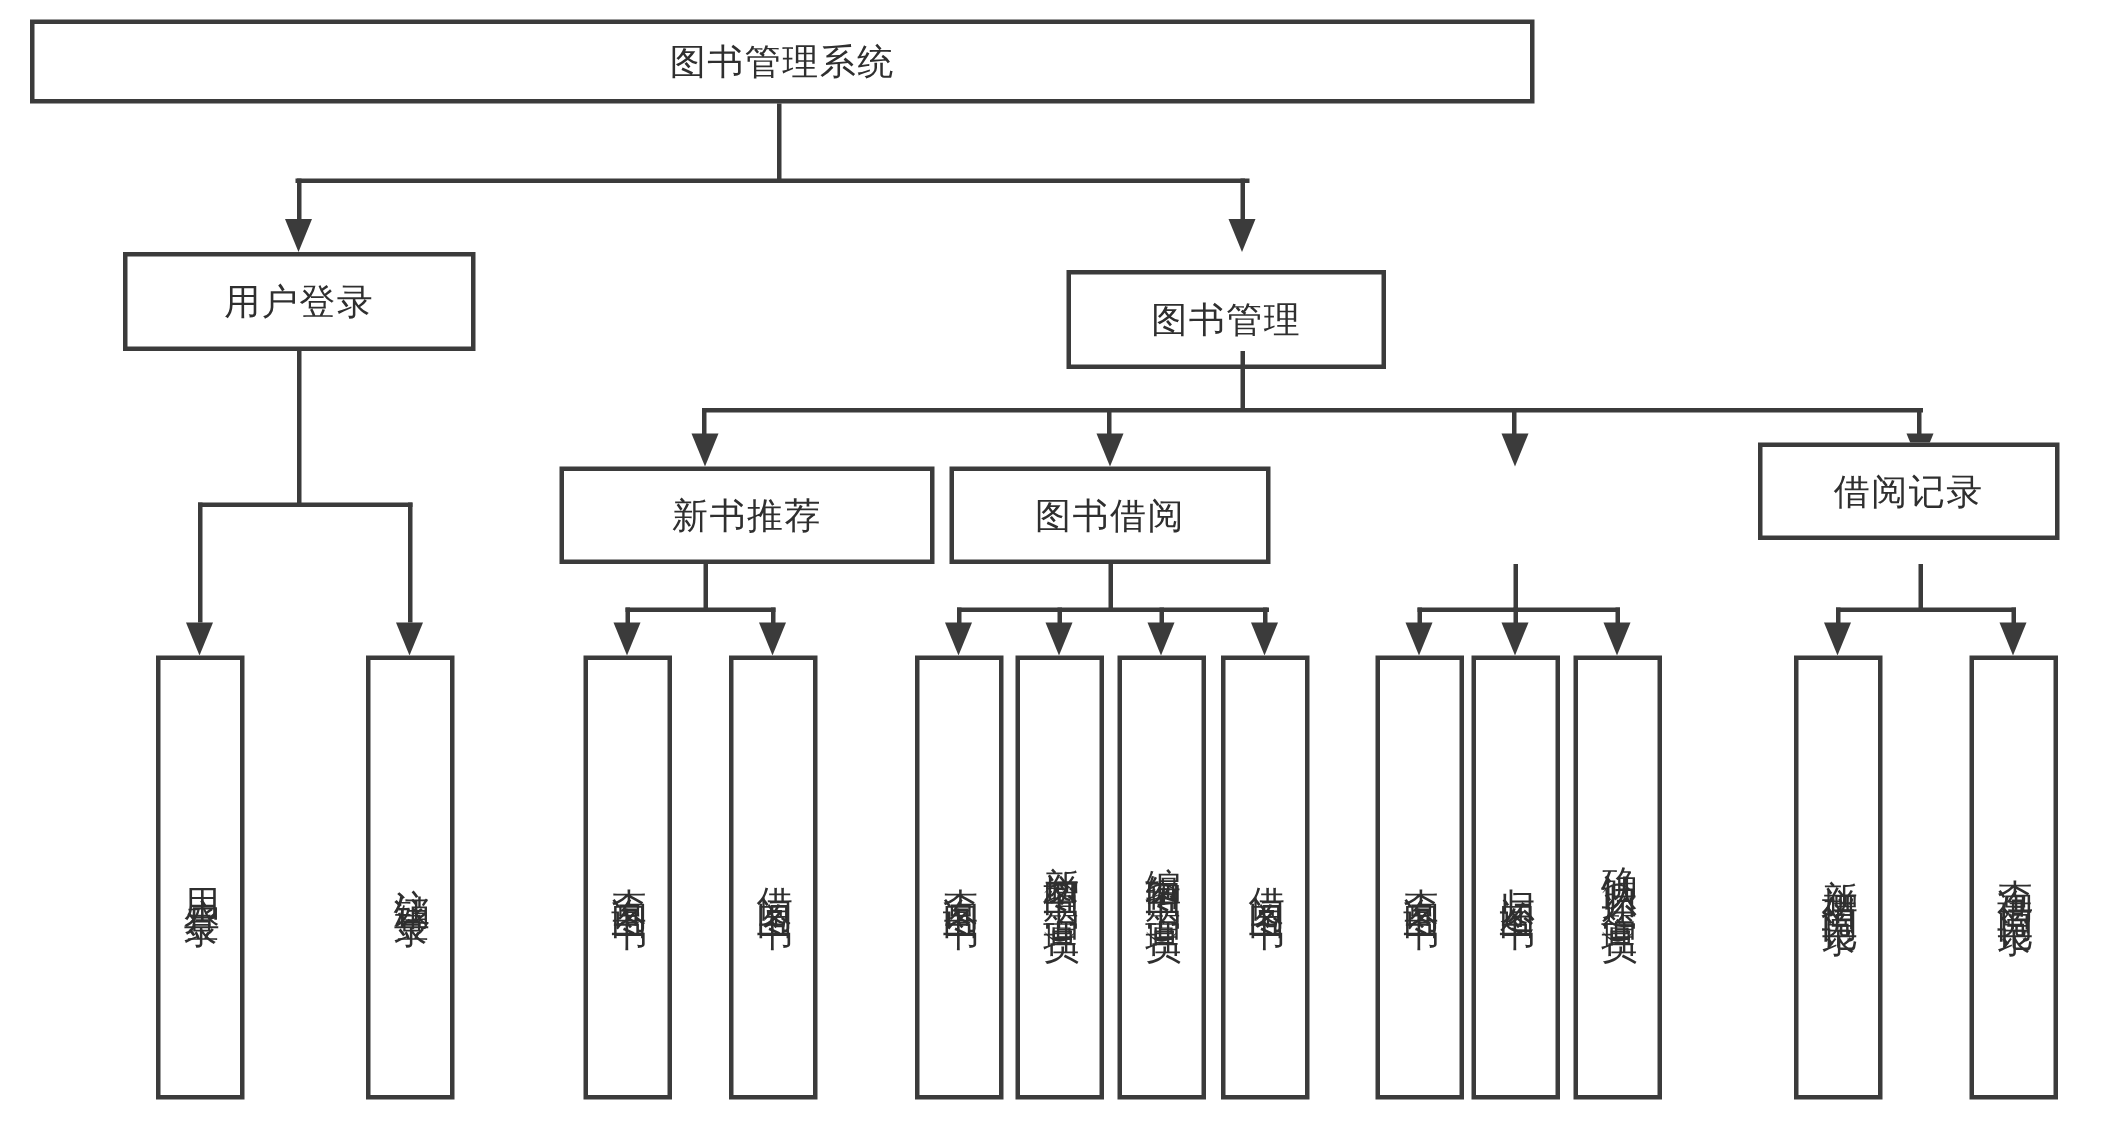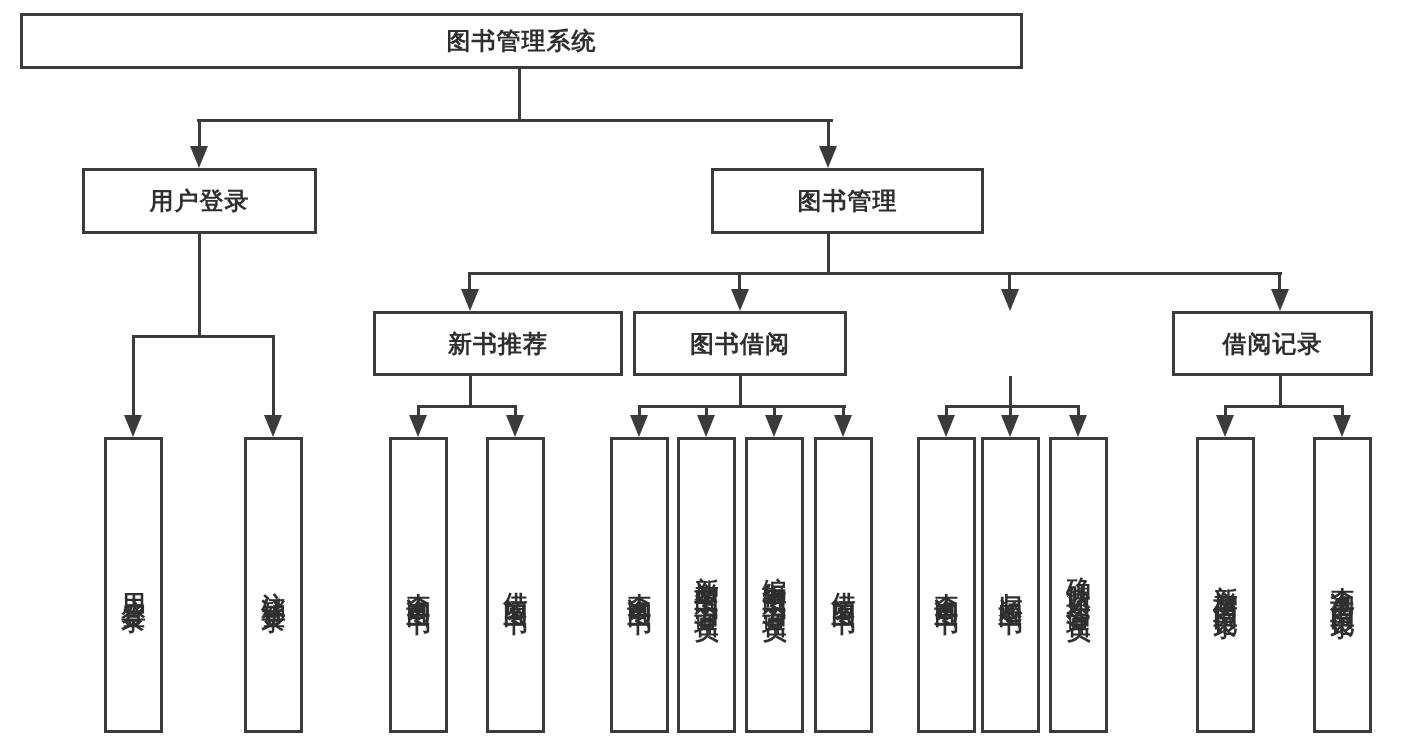--- a/index.html
+++ b/index.html
@@ -10,21 +10,21 @@
   }
   html,body{margin:0;padding:0;background:var(--background);}
   .canvas{
     position:relative;width:1405px;height:747px;background:var(--background);
     font-family:"Liberation Sans", sans-serif;overflow:hidden;
   }
   .box{
     position:absolute;box-sizing:border-box;background:#fff;
     border:3px solid var(--line);
     display:flex;align-items:center;justify-content:center;
-    color:var(--text);font-size:24px;letter-spacing:1px;white-space:nowrap;font-weight:bold;
+    color:var(--text);font-size:24px;letter-spacing:1px;white-space:nowrap;
   }
   .leaf{width:59px;height:296px;top:437px;}
   .vtext{
     writing-mode:vertical-rl;text-orientation:mixed;
     font-size:24px;letter-spacing:6px;line-height:1;color:var(--text);
   }
   .vline{position:absolute;width:3px;background:var(--line);}
   .hline{position:absolute;height:3px;background:var(--line);}
   .arrow{
     position:absolute;width:0;height:0;
@@ -44,21 +44,21 @@
   <div class="box" style="left:20px;top:13px;width:1003px;height:56px">图书管理系统</div>
 
   <div class="vline" style="left:518px;top:69px;height:52px"></div>
   <div class="hline" style="left:197px;top:119px;width:636px"></div>
   <div class="vline" style="left:198px;top:119px;height:28px"></div>
   <div class="arrow" style="left:190px;top:146px"></div>
   <div class="vline" style="left:827px;top:119px;height:28px"></div>
   <div class="arrow" style="left:819px;top:146px"></div>
 
   <div class="box" style="left:82px;top:168px;width:235px;height:66px">用户登录</div>
-  <div class="box" style="left:711px;top:168px;width:273px;height:66px">图书管理</div>
+  <div class="box" style="left:711px;top:180px;width:213px;height:66px">图书管理</div>
 
   <div class="vline" style="left:198px;top:234px;height:103px"></div>
   <div class="hline" style="left:132px;top:335px;width:143px"></div>
   <div class="vline" style="left:132px;top:335px;height:80px"></div>
   <div class="arrow" style="left:124px;top:415px"></div>
   <div class="vline" style="left:272px;top:335px;height:80px"></div>
   <div class="arrow" style="left:264px;top:415px"></div>
 
   <div class="vline" style="left:827px;top:234px;height:40px"></div>
   <div class="hline" style="left:468px;top:272px;width:814px"></div>
@@ -66,21 +66,21 @@
   <div class="arrow" style="left:461px;top:289px"></div>
   <div class="vline" style="left:738px;top:272px;height:18px"></div>
   <div class="arrow" style="left:731px;top:289px"></div>
   <div class="vline" style="left:1008px;top:272px;height:18px"></div>
   <div class="arrow" style="left:1001px;top:289px"></div>
   <div class="vline" style="left:1278px;top:272px;height:18px"></div>
   <div class="arrow" style="left:1271px;top:289px"></div>
 
   <div class="box" style="left:373px;top:311px;width:250px;height:65px">新书推荐</div>
   <div class="box" style="left:633px;top:311px;width:214px;height:65px">图书借阅</div>
-  <div class="box" style="left:1172px;top:311px;width:201px;height:65px">借阅记录</div>
+  <div class="box" style="left:1172px;top:295px;width:201px;height:65px">借阅记录</div>
 
   <div class="vline" style="left:469px;top:376px;height:31px"></div>
   <div class="hline" style="left:417px;top:405px;width:100px"></div>
   <div class="vline" style="left:417px;top:405px;height:11px"></div>
   <div class="arrow" style="left:409px;top:415px"></div>
   <div class="vline" style="left:514px;top:405px;height:11px"></div>
   <div class="arrow" style="left:506px;top:415px"></div>
 
   <div class="vline" style="left:739px;top:376px;height:31px"></div>
   <div class="hline" style="left:638px;top:405px;width:208px"></div>

